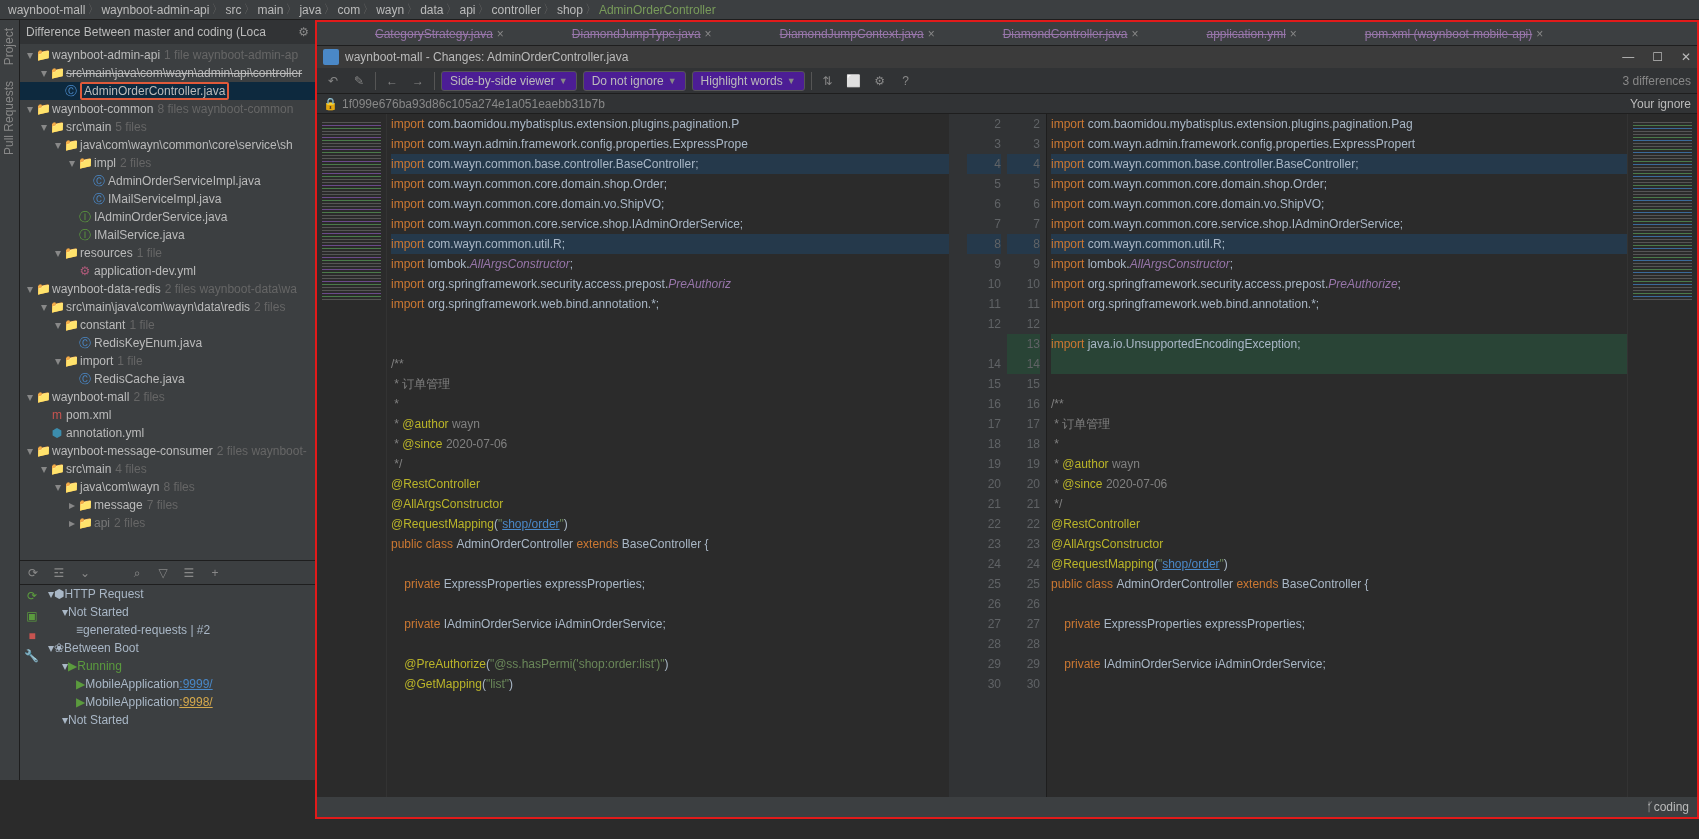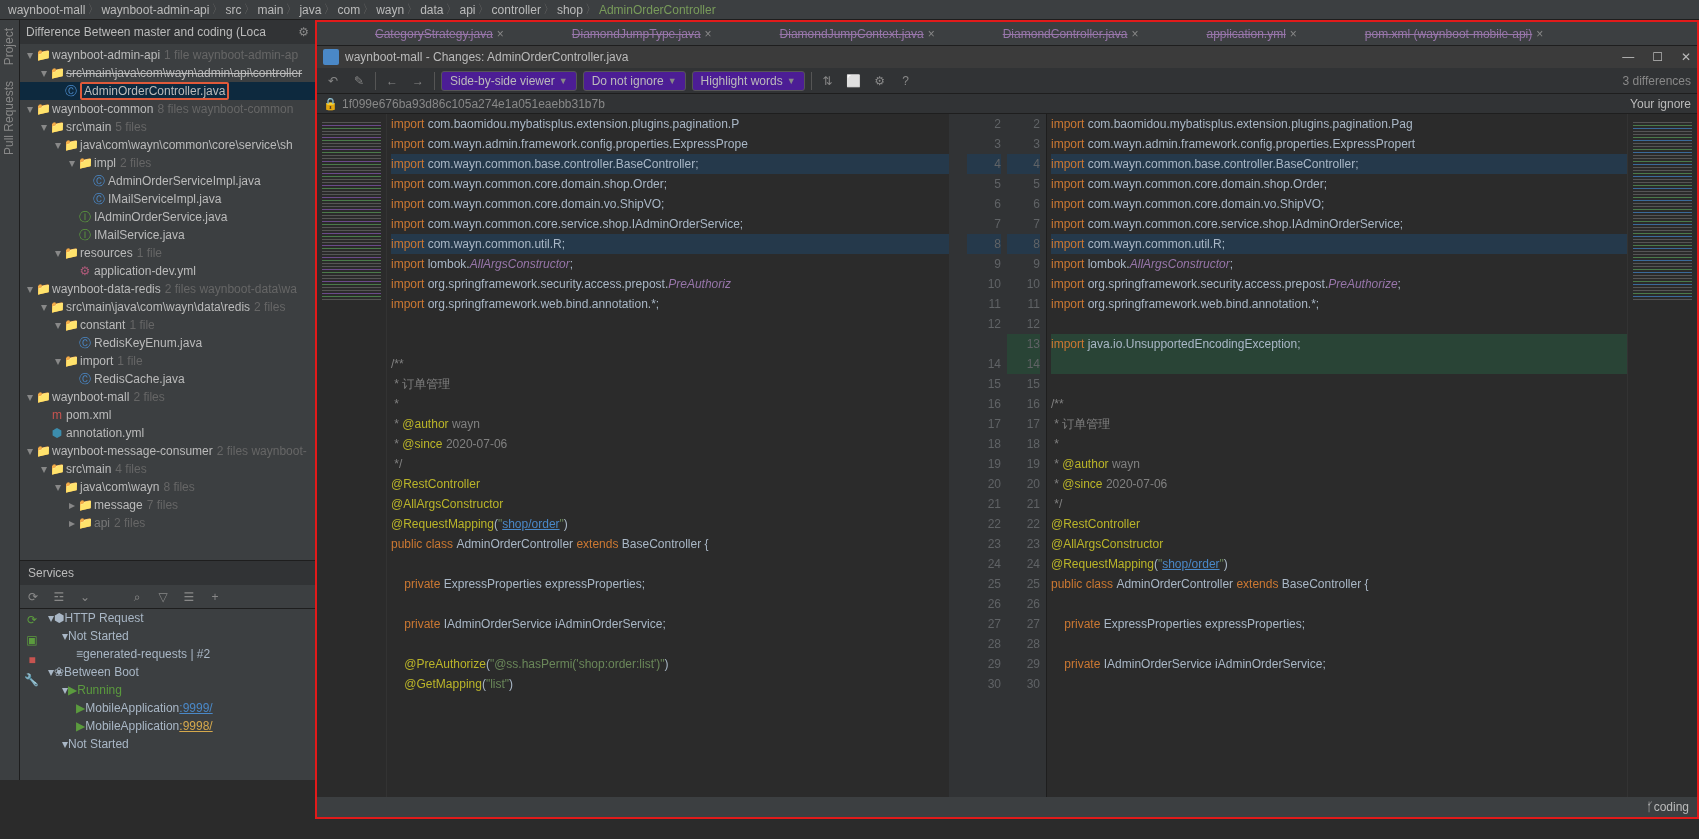--- a/index.html
+++ b/index.html
@@ -284,23 +284,20 @@
       <div class="row" style="padding-left: 46px;">
         <span class="chev">▸</span>
         <span class="ico folder">📁</span>
         <span class="muted">api</span>
         <span class="count">2 files</span>
       </div>
     </div>
 </div>
 
 <div class="services">
-  <div class="services-header">
-    <span>Services</span>
-  </div>
   <div class="services-toolbar" id="svc-tb">
       <span class="btn">⟳</span>
       <span class="btn">☲</span>
       <span class="btn">⌄</span>
       <span class="btn"></span>
       <span class="btn">⌕</span>
       <span class="btn">▽</span>
       <span class="btn">☰</span>
       <span class="btn">+</span>
     </div>

